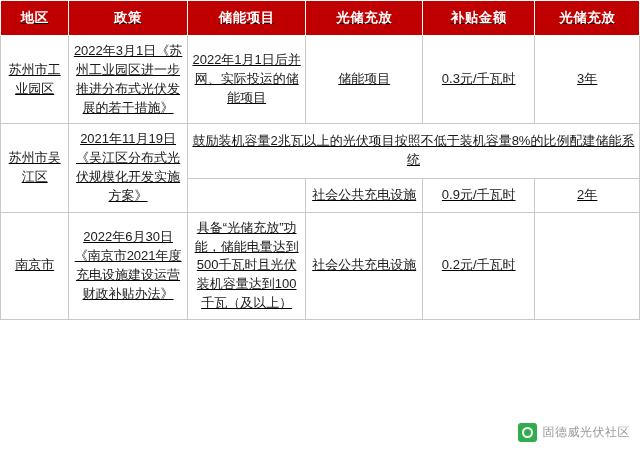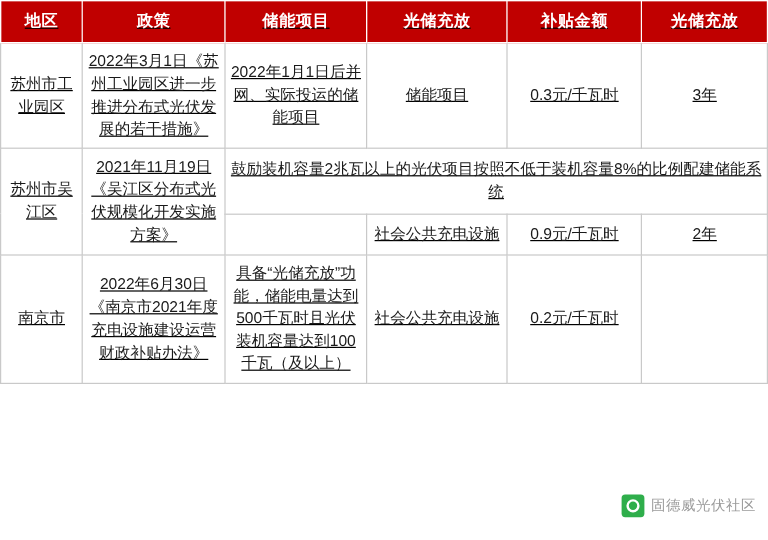--- a/index.html
+++ b/index.html
@@ -65,21 +65,21 @@
   .col-region { width: 68px; }
   .col-policy { width: 118px; }
   .col-scope  { width: 118px; }
   .col-target { width: 116px; }
   .col-amount { width: 112px; }
   .col-term   { width: 104px; }
 
   .watermark {
     position: absolute;
     right: 10px;
-    bottom: 19px;
+    bottom: 8px;
     display: flex;
     align-items: center;
     gap: 6px;
   }
   .wm-logo {
     width: 19px;
     height: 19px;
     background: #2fae4b;
     border-radius: 3px;
     position: relative;

